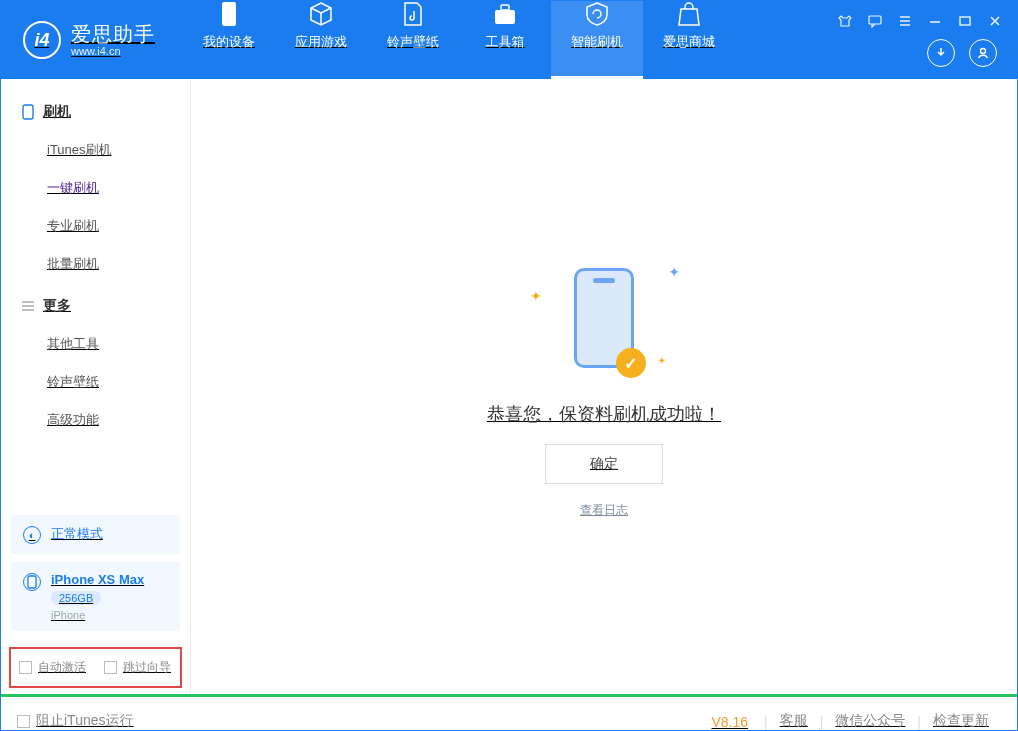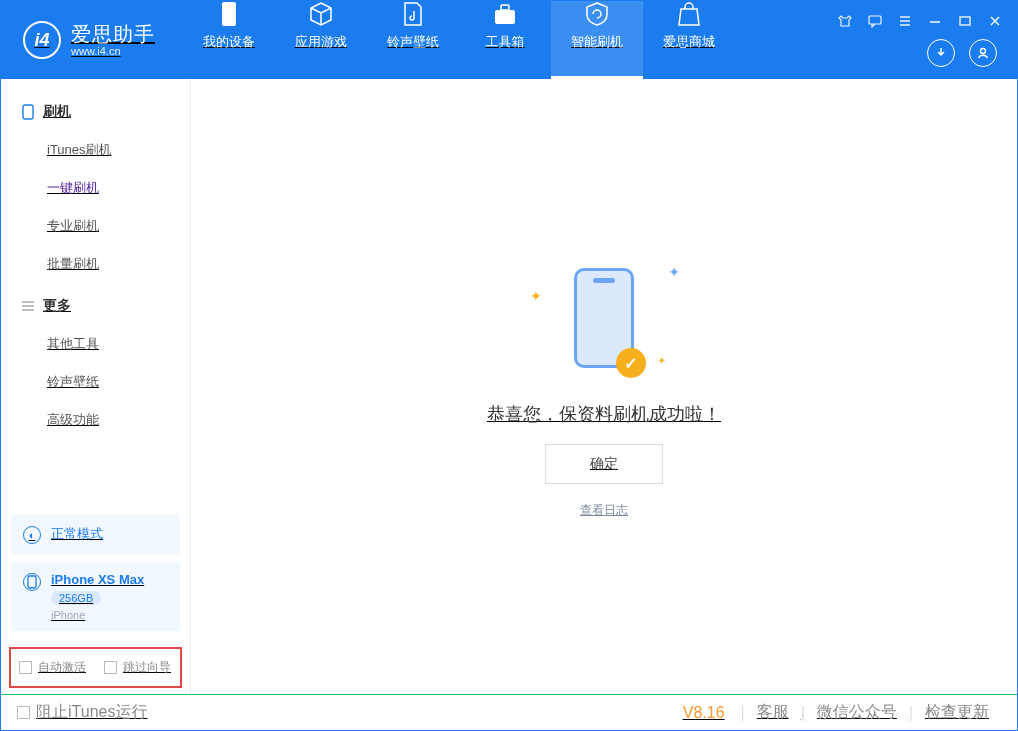--- a/index.html
+++ b/index.html
@@ -39,21 +39,21 @@
 .chk-box { width:13px; height:13px; border:1px solid #bbb; }
 .main { flex:1; display:flex; flex-direction:column; align-items:center; justify-content:center; gap:18px; }
 .phone-badge { position:relative; width:72px; height:110px; }
 .phone-body { width:60px; height:100px; border:3px solid #6aa6f5; border-radius:10px; background:#dce9fc; position:absolute; left:6px; top:4px; }
 .phone-notch{ position:absolute; left:50%; top:7px; transform:translateX(-50%); width:22px; height:5px; background:#6aa6f5; border-radius:3px;}
 .phone-check { position:absolute; right:-6px; bottom:-4px; width:30px; height:30px; background:#f6b01e; border-radius:50%; display:flex; align-items:center; justify-content:center; color:#fff; font-weight:bold; }
 .sparkle { position:absolute; font-size:14px; }
 .msg { font-size:18px; color:#333; }
 .ok-btn { border:1px solid #ddd; background:#fff; padding:10px 44px; font-size:14px; color:#444; cursor:pointer; }
 .log-link { color:#7b8aa0; font-size:12px; text-decoration:underline; cursor:pointer; }
-.statusbar { height:36px; border-top:1px solid #22c55e; display:flex; align-items:center; padding:0 16px; font-size:16px; color:#888; }
+.statusbar { height:36px; border-top:3px solid #22c55e; display:flex; align-items:flex-end; padding:0 16px; font-size:14px; color:#888; }
 .statusbar .chk { margin-right:auto; }
 .statusbar .version { color:#f59a2e; margin-right:16px; }
 .statusbar .slink { margin:0 12px; cursor:pointer; }
 .statusbar .divider { color:#ddd; }
 </style>
 </head>
 <body>
 
 <div class="window">
 

